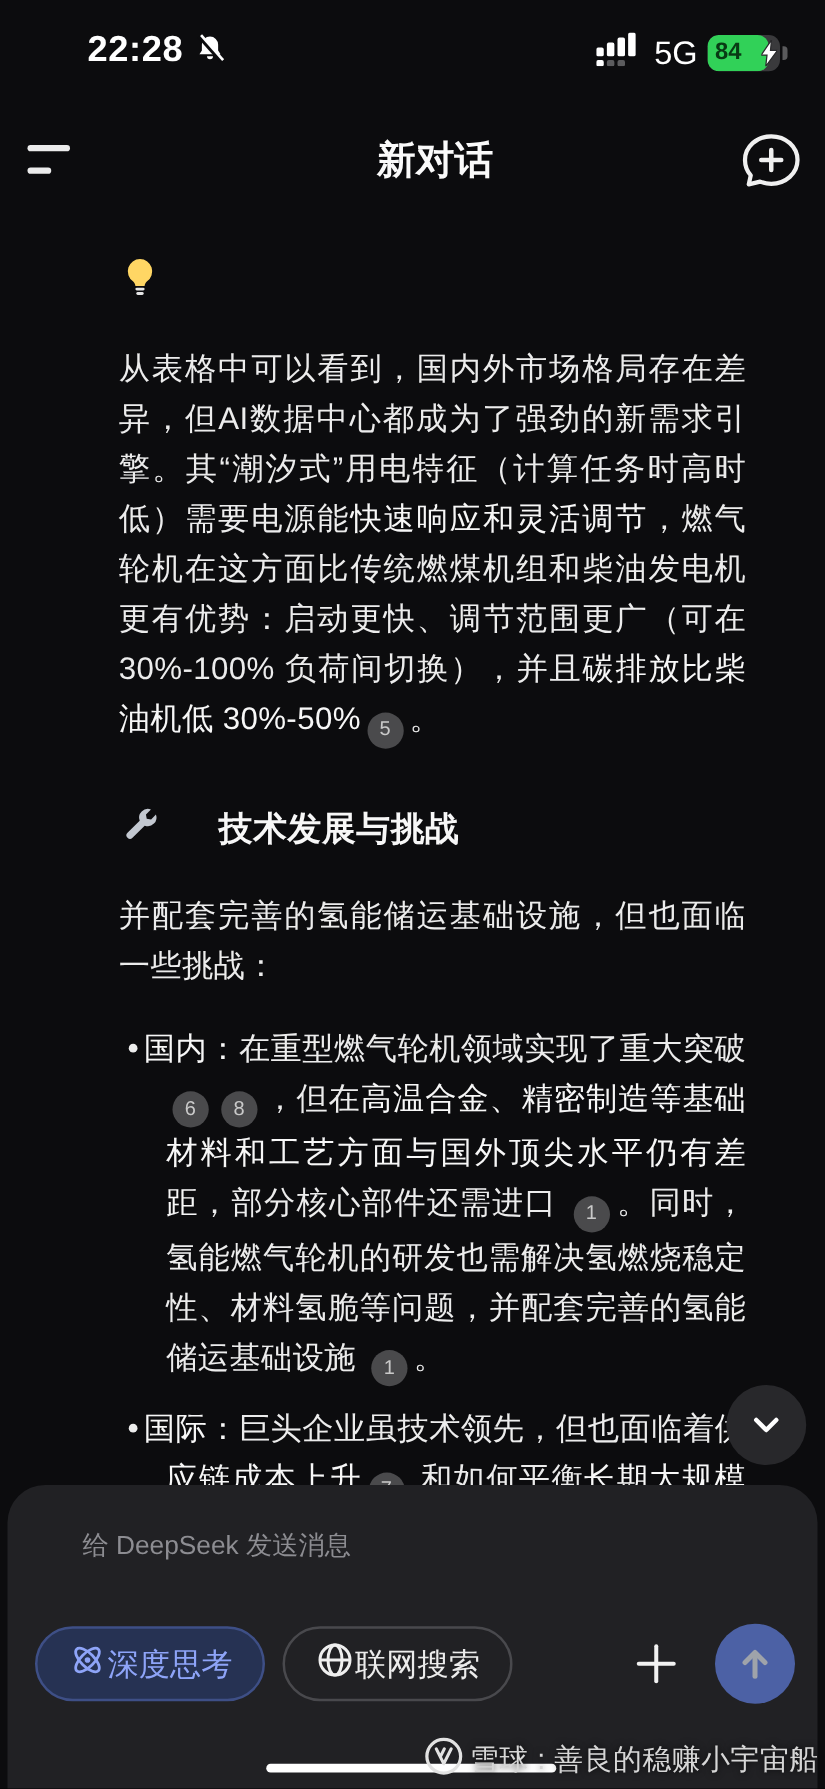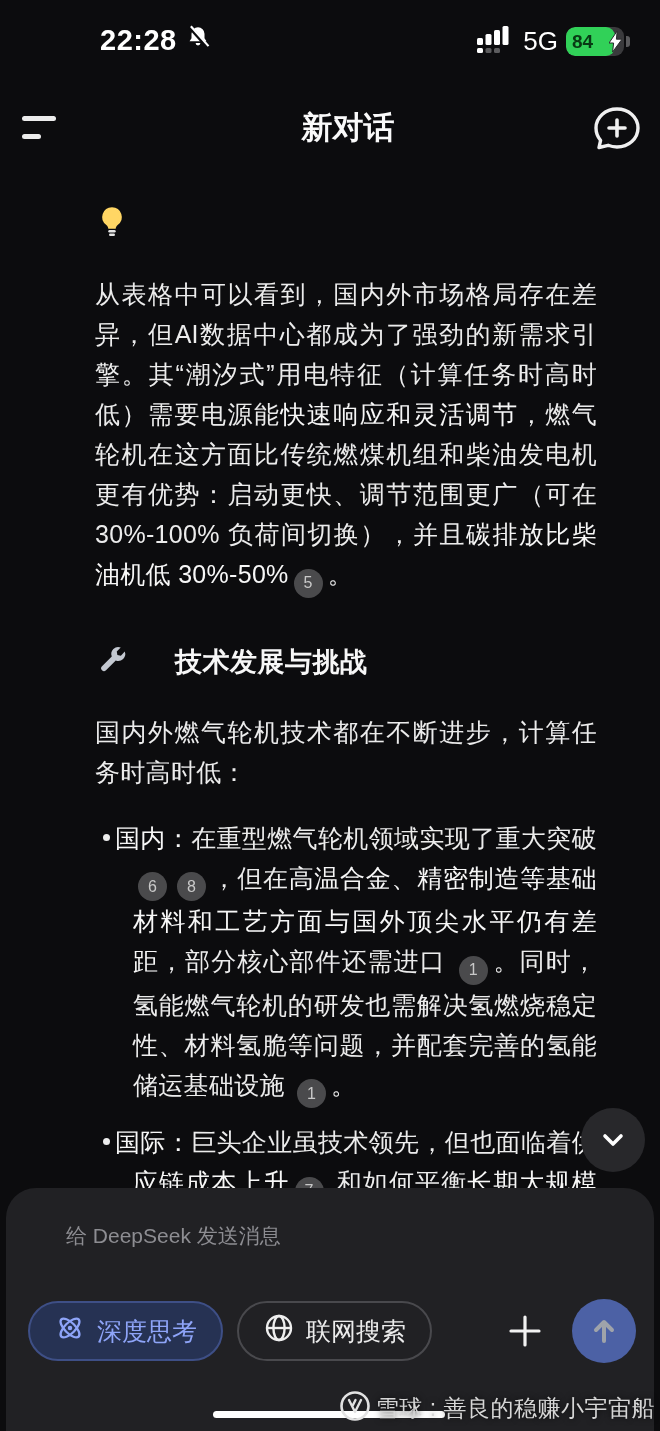--- a/index.html
+++ b/index.html
@@ -4,21 +4,21 @@
 <style>
   * { margin:0; padding:0; box-sizing:border-box; }
   html,body { background:#000; }
   body { font-family:"Liberation Sans","DejaVu Sans",sans-serif; }
   .screen{
     position:relative; width:660px; height:1431px; margin:0 auto;
     background:var(--bg,#0c0c0e); overflow:hidden; color:#eaeaea;
   }
   
   .status-bar{ position:absolute; top:0; left:0; right:0; height:70px; }
-  .status-left{ position:absolute; left:70px; top:24px; display:flex; align-items:flex-start; gap:8px;margin-left:30px; }
+  .status-left{ position:absolute; left:70px; top:24px; display:flex; align-items:flex-end; gap:8px; }
   .status-time{ font-size:29px; font-weight:700; color:#fff; letter-spacing:.5px; }
   .status-right{ position:absolute; right:30px; top:26px; display:flex; align-items:center; gap:8px; }
   .net-label{ font-size:26px; color:#fff; font-weight:400; }
   .battery{ position:relative; width:58px; height:29px; border-radius:9px; background:#3a3a3c; overflow:hidden; }
   .battery-fill{ position:absolute; left:0; top:0; bottom:0; width:84%; background:var(--battery-green,#31d158); border-radius:9px; }
   .battery-num{ position:absolute; left:6px; top:50%; transform:translateY(-50%); font-size:19px; font-weight:700; color:#083a14; }
   .battery-bolt{ position:absolute; right:2px; top:4px; }
   .battery-cap{ width:4px; height:11px; background:#5a5a5c; border-radius:0 3px 3px 0; margin-left:2px; }
   .bat-wrap{ display:flex; align-items:center; }
   
@@ -51,21 +51,21 @@
     background:#28282b; border:none; display:flex; align-items:center; justify-content:center; cursor:pointer;
   }
   
   .composer{
     position:absolute; left:6px; right:6px; top:1188px; bottom:0;
     background:#212124; border-radius:30px 30px 0 0;
   }
   .composer-placeholder{ position:absolute; left:60px; top:34px; font-size:21px; color:#8d8d92; cursor:text; }
   .chip-row{ position:absolute; left:22px; right:18px; top:112px; height:62px; display:flex; align-items:center; gap:14px; }
   .chip{
-    height:60px; border-radius:31px; display:flex; align-items:center; gap:11px; padding:0 24px;
+    height:60px; border-radius:31px; display:flex; align-items:center; padding:0 24px;
     font-size:25px; background:transparent; border:2px solid #49494d; color:#ececec; cursor:pointer;
     font-family:inherit;
   }
   .chip.active{ background:#263253; border-color:#3e4f86; color:var(--accent-blue,#8ea4f8); }
   .chip-spacer{ flex:1; }
   .plus-btn{ width:46px; height:46px; background:none; border:none; cursor:pointer; display:flex; align-items:center; justify-content:center; margin-right:10px; }
   .send-btn{ width:64px; height:64px; border-radius:50%; border:none; background:#4c61a5; display:flex; align-items:center; justify-content:center; cursor:pointer; }
   
   .home-indicator{ position:absolute; left:213px; bottom:13px; width:232px; height:7px; border-radius:4px; background:#fff; z-index:3; cursor:grab; }
   .watermark{ position:absolute; right:5px; bottom:5px; display:flex; align-items:center; gap:5px; z-index:4; }
@@ -147,21 +147,21 @@
 
     <div class="h-row second">
       <span>
         <svg width="30" height="30" viewBox="0 0 24 24">
           <path d="M22.2 5.2a5.6 5.6 0 0 1-7.2 7.2L7.2 20.2a2.25 2.25 0 0 1-3.2-3.2l7.8-7.8a5.6 5.6 0 0 1 7.2-7.2L15.8 5.2l.5 2.8 2.8.5z" fill="#c3c8d0"></path>
         </svg>
       </span>
       <span class="h-text">技术发展与挑战</span>
     </div>
 
-    <p class="para"><span>国内外燃气轮机技术都在不断进步，计算任务时高时低：</span></p>
+    <p class="para"><span>并配套完善的氢能储运基础设施，但也面临一些挑战：</span></p>
 
     <ul class="bullets">
       <li>
         <span class="li-dot"></span>
         <span class="li-body"><span class="seg-b">国内：</span><span>在重型燃气轮机领域实现了重大突破 </span><span class="cite-badge">6</span><span class="cite-badge">8</span><span>，但在</span><span class="seg-b">高温合金、精密制造等基础材料和工艺方面与国外顶尖水平仍有差距</span><span>，部分核心部件还需进口 </span><span class="cite-badge">1</span><span>。同时，氢能燃气轮机的研发也需解决氢燃烧稳定性、材料氢脆等问题，并配套完善的氢能储运基础设施 </span><span class="cite-badge">1</span><span>。</span></span>
       </li>
       <li>
         <span class="li-dot"></span>
         <span class="li-body"><span class="seg-b">国际：</span><span>巨头企业虽技术领先，但也面临着</span><span class="seg-b">供应链成本上升</span><span class="cite-badge">7</span><span> 和如何平衡</span><span class="seg-b">长期大规模投资与市场需求波动</span><span>的挑战 </span><span class="cite-badge">7</span><span>。</span></span>
       </li>

